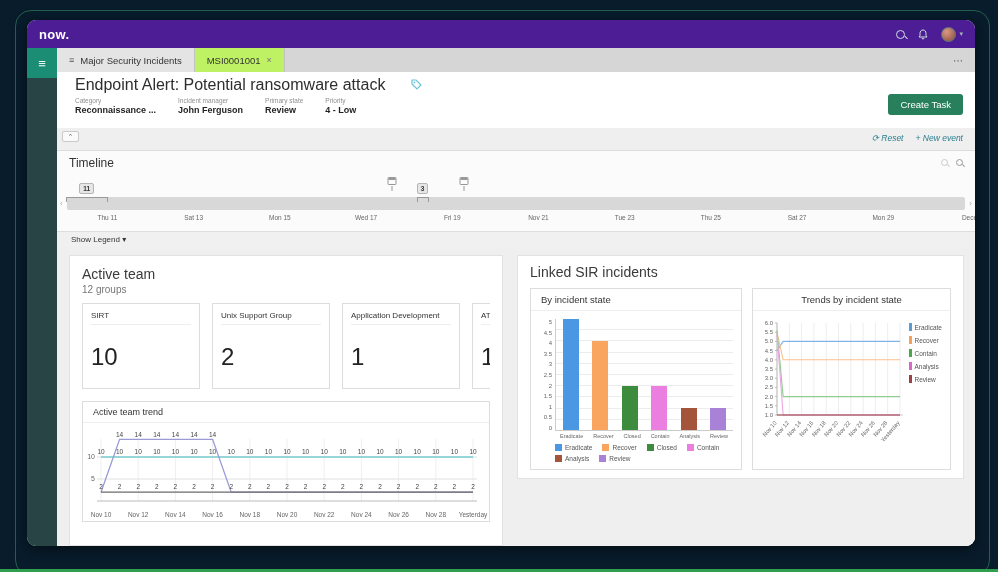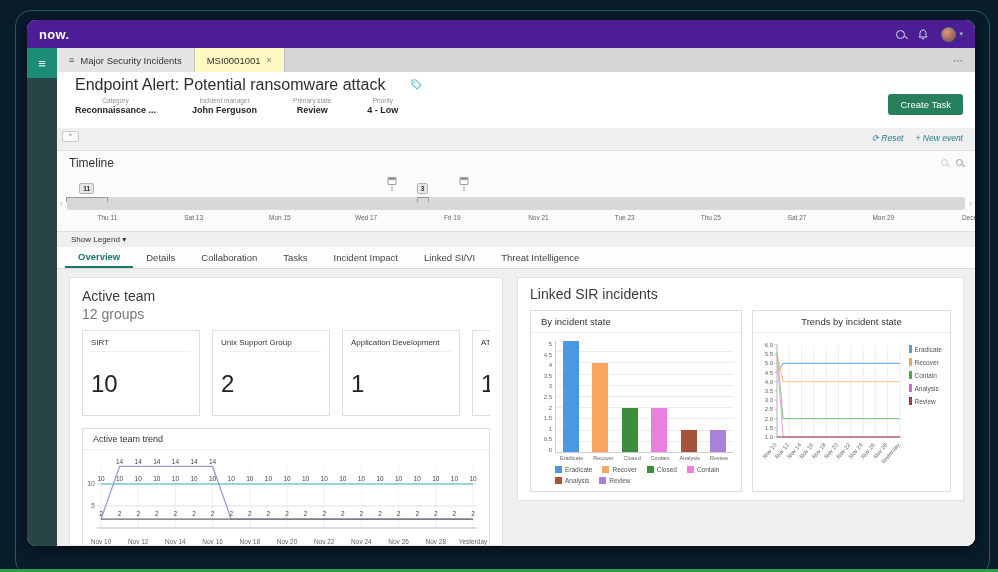--- a/index.html
+++ b/index.html
@@ -22,30 +22,30 @@
 
   .body-row { display:flex; height:498px; }
   .sidebar { width:30px; background:#294444; flex:none; }
   .menu-btn { width:30px; height:30px; background:#1c8d75; color:#eafaf4; font-size:13px; display:flex; align-items:center; justify-content:center; cursor:pointer; }
   .main { flex:1; background:#f0f0f0; display:flex; flex-direction:column; position:relative; width:918px; }
 
   
   .tabstrip { height:24px; background:#d6d6d6; display:flex; align-items:stretch; font-size:9.5px; color:#333; }
   .wtab { display:flex; align-items:center; gap:6px; padding:0 12px; border-right:1px solid #c2c2c2; }
   .wtab.list { background:#e4e4e4; }
-  .wtab.active { background:#fef9c3; }
+  .wtab.active { background:#bef264; }
   .wtab .burger { font-size:9px; color:#555; }
   .wtab .close { color:#777; font-size:9px; }
   .tabstrip .overflow { margin-left:auto; padding:0 12px; display:flex; align-items:center; color:#555; font-size:10px; }
 
   
   .record-header { background:#fff; height:56px; position:relative; padding:4px 0 0 18px; }
   .title-row { display:flex; gap:26px; }
   .record-title { font-size:16px; color:#2e2e2e; }
-  .fields-row { display:flex; gap:36px; margin-top:3px;text-align:center; }
+  .fields-row { display:flex; gap:22px; margin-top:3px; }
   .field .flabel { font-size:6.5px; color:#8f8f8f; }
   .field .fvalue { font-size:9px; color:#1f1f1f; font-weight:bold; margin-top:1px; }
   .create-task { position:absolute; right:12px; top:22px; background:#287f5c; color:#fff; border:none; font-size:9.5px; padding:5px 12px; border-radius:3px; font-family:inherit; cursor:pointer; }
 
   
   .gap-row { height:22px; background:#efefef; position:relative; }
   .collapse-btn { position:absolute; left:5px; top:3px; width:17px; height:11px; background:#fafafa; border:1px solid #c9c9c9; border-radius:2px; font-size:7px; color:#666; line-height:9px; text-align:center; cursor:pointer; }
   .tl-links { position:absolute; right:12px; top:5px; display:flex; gap:12px; font-size:8.5px; color:#2a7f8f; }
   .tl-links span { cursor:pointer;font-style:italic; }
 
@@ -71,21 +71,21 @@
   
   .tabs-row { height:22px; background:#fdfdfd; border-bottom:1px solid #d9d9d9; display:flex; align-items:stretch; padding-left:8px; }
   .stab { display:flex; align-items:center; padding:0 13px; font-size:9.5px; color:#444; cursor:pointer; }
   .stab.active { color:#17796d; border-bottom:2px solid #17796d; font-weight:bold; }
 
   
   .content { flex:1; display:flex; gap:14px; padding:8px 12px 0; background:#eeefee; overflow:hidden; }
   .panel { background:#fff; border:1px solid #e2e2e2; }
   .left-panel { width:434px; flex:none; padding:10px 12px; overflow:hidden; }
   .panel-title { font-size:14px; color:#3a3a3a; }
-  .panel-sub { font-size:14px; color:#777; margin-top:2px; }
+  .panel-sub { font-size:10px; color:#777; margin-top:2px; }
   .group-cards { display:flex; gap:12px; margin-top:8px; overflow:hidden; }
   .gcard { flex:none; width:118px; height:86px; border:1px solid #ddd; background:#fff; padding:7px 8px; cursor:pointer; }
   .gcard .gname { font-size:8px; color:#333; padding-bottom:4px; border-bottom:1px solid #eee; white-space:nowrap; overflow:hidden; }
   .gcard .gvalue { font-size:24px; color:#222; margin-top:18px; }
   .trend-card { margin-top:12px; border:1px solid #ddd; background:#fff; }
   .trend-card .tc-title { font-size:9px; color:#333; padding:5px 10px; border-bottom:1px solid #eee; }
   .trend-card svg { display:block; margin:2px 2px 0; }
 
   .right-panel { flex:1; padding:8px 12px; align-self:flex-start; }
   .subcards { display:flex; gap:10px; margin-top:8px; }
@@ -221,29 +221,20 @@
               <span style="left: 71.7%;">Thu 25</span>
               <span style="left: 81.3%;">Sat 27</span>
               <span style="left: 90.9%;">Mon 29</span>
               <span style="left: 100.5%;">Dece</span>
             </div>
         </div>
       </div>
 
       <div class="show-legend">Show Legend ▾</div>
 
-      <div class="tabs-row" id="section-tabs">
-          <div class="stab active">Overview</div>
-          <div class="stab">Details</div>
-          <div class="stab">Collaboration</div>
-          <div class="stab">Tasks</div>
-          <div class="stab">Incident Impact</div>
-          <div class="stab">Linked SI/VI</div>
-          <div class="stab">Threat Intelligence</div>
-        </div>
 
       <div class="content">
 
         <div class="panel left-panel">
           <div class="panel-title">Active team</div>
           <div class="panel-sub">12 groups</div>
           <div class="group-cards" id="group-cards">
               <div class="gcard">
                 <div class="gname">SIRT</div>
                 <div class="gvalue">10</div>

